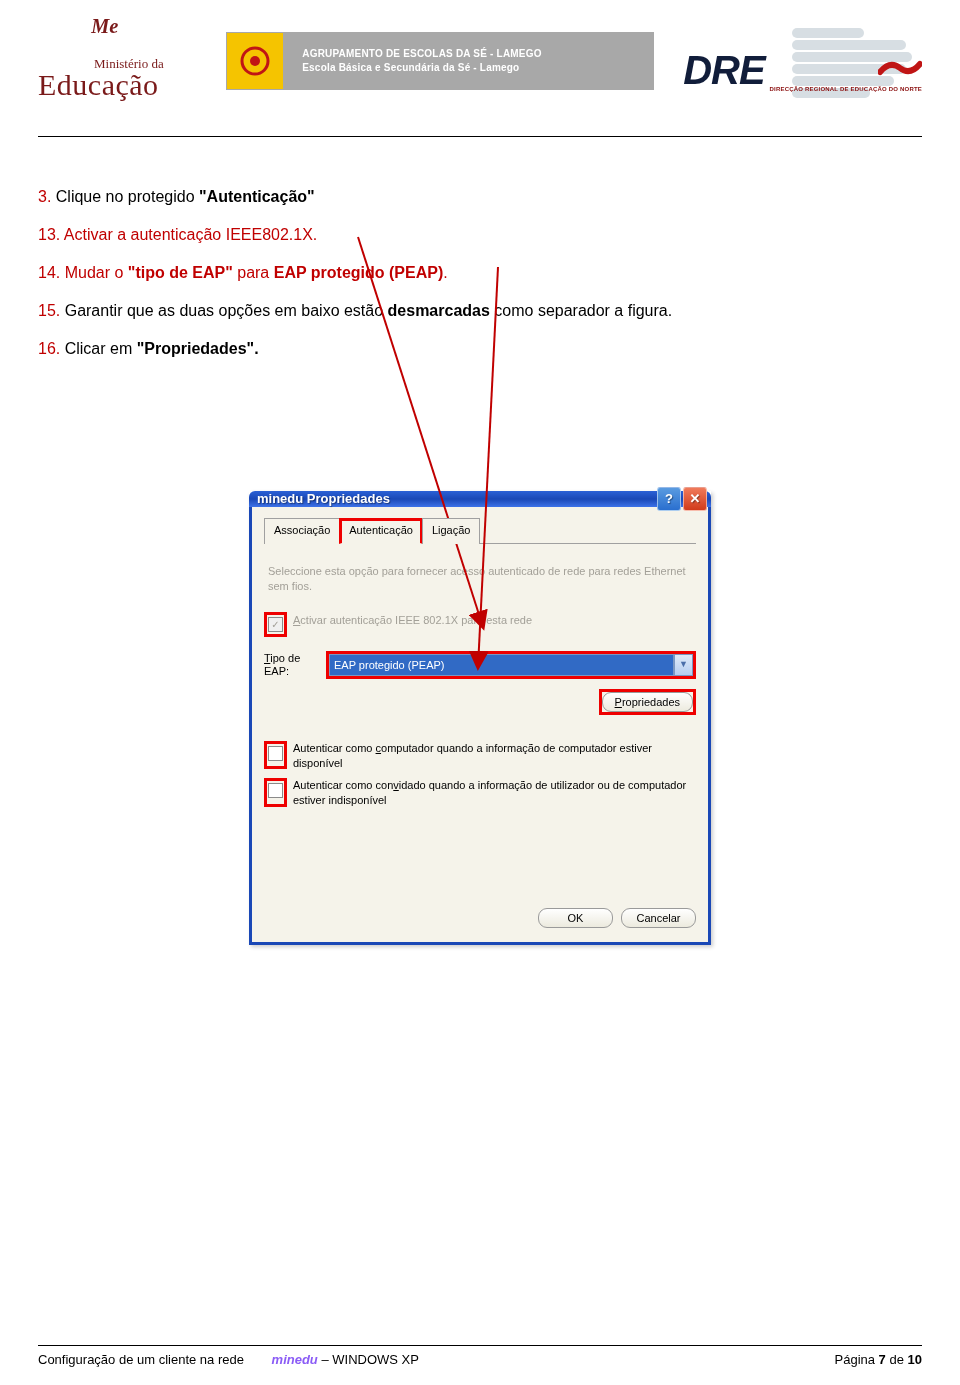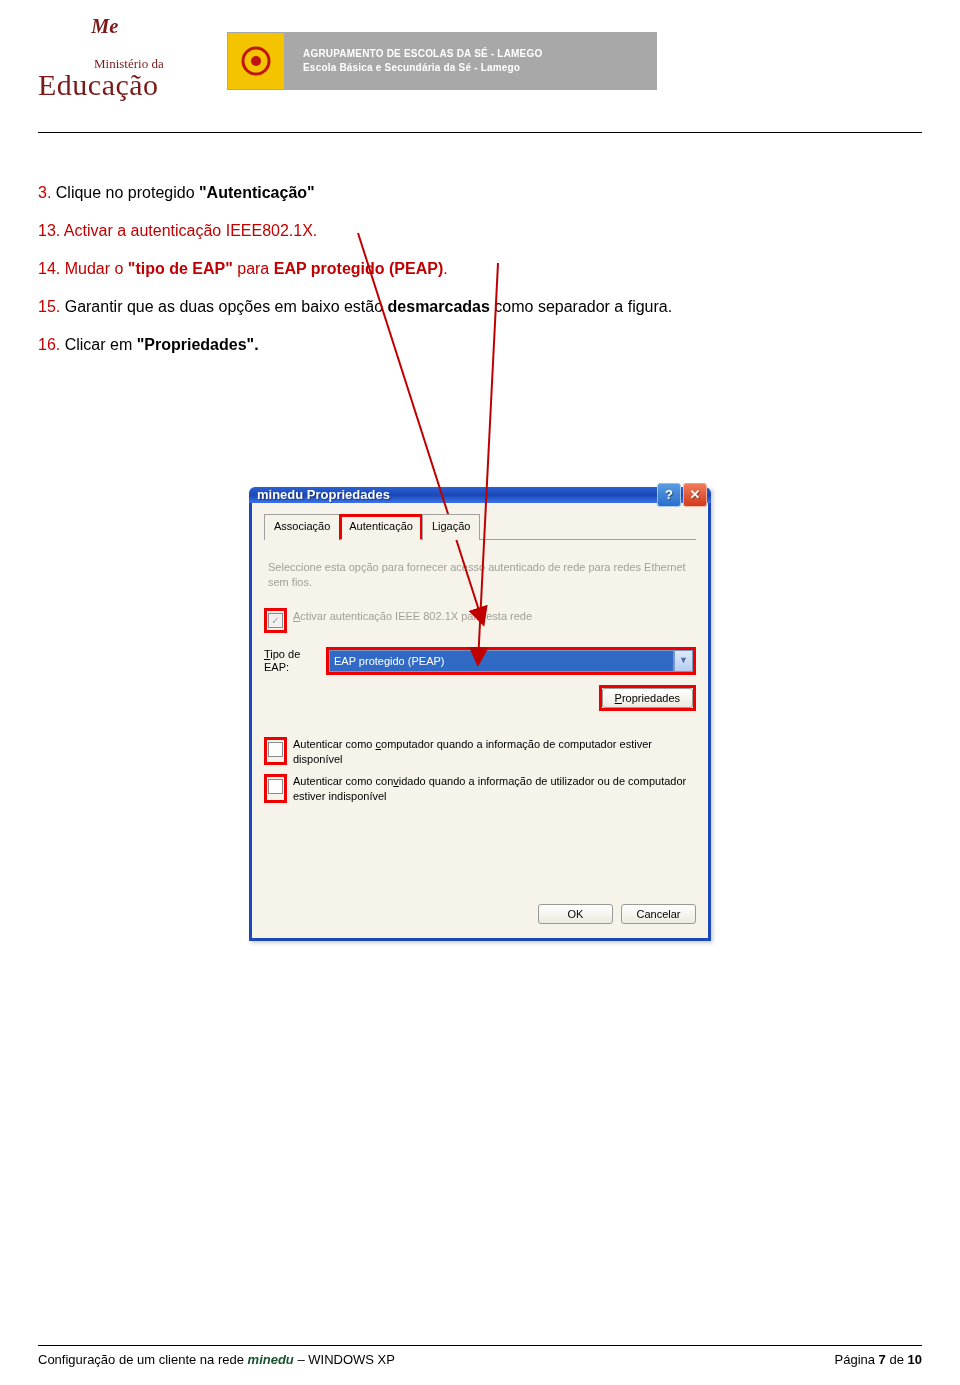--- a/index.html
+++ b/index.html
@@ -247,21 +247,21 @@
     display: flex; align-items: center; justify-content: center;
     color:#4a6ea9; font-size:9px;
   }
   .btn-row-right {
     display: flex;
     justify-content: flex-end;
     margin: 6px 0 26px 0;
   }
   .xp-btn {
     border: 1px solid #9a9a9a;
-    border-radius: 3px;
+    border-radius: 9px;
     background: linear-gradient(#fff,#eceade);
     padding: 3px 12px;
     font-size: 11px;
   }
   .hl-red-btn { border: 3px solid #e00; padding: 0; display:inline-block; }
   .chk-text { font-size: 11px; line-height: 1.35; }
   .chk-text u { text-decoration: underline; }
   .bottom-btns {
     display: flex;
     justify-content: flex-end;
@@ -276,21 +276,21 @@
   .hr-bot {
     border: none;
     border-top: 1px solid #000;
     margin: 0 0 6px 0;
   }
   .foot-row {
     display: flex;
     justify-content: space-between;
     font-size: 13px;
   }
-  .foot-row .mined { color: #14532d; font-weight: bold; font-style: italic; }
+  .foot-row .mined { color: #8b5cf6; font-weight: bold; font-style: italic; margin-left: 24px; }
   .foot-row b { font-weight: bold; }
 </style>
 </head>
 <body>
 
 <div class="page">
 
   <div class="header-row">
     <div class="logo-edu">
       <div class="mp">ᴹᵉ</div>
@@ -301,20 +301,37 @@
       <div class="sq">
         <svg viewBox="0 0 34 34">
             <circle cx="17" cy="17" r="13" fill="none" stroke="#c01515" stroke-width="3"></circle>
             <circle cx="17" cy="17" r="5" fill="#c01515"></circle>
           </svg>
       </div>
       <div class="btxt">
         <div>AGRUPAMENTO DE ESCOLAS DA SÉ - LAMEGO</div>
         <div>Escola Básica e Secundária da Sé - Lamego</div>
       </div>
+    </div>
+    <div class="logo-dren">
+      <div class="bars">
+        <div class="bar" style="width:60%"></div>
+        <div class="bar" style="width:95%"></div>
+        <div class="bar" style="width:100%"></div>
+        <div class="bar" style="width:95%"></div>
+        <div class="bar" style="width:85%"></div>
+        <div class="bar" style="width:65%"></div>
+      </div>
+      <div class="txt">DRE</div>
+      <div class="tilde">
+        <svg viewBox="0 0 44 24">
+            <path d="M2 16 Q 12 4 22 12 Q 32 20 42 8" stroke="#c01515" stroke-width="6" fill="none" stroke-linecap="round"></path>
+          </svg>
+      </div>
+      <div class="sub">DIRECÇÃO REGIONAL DE EDUCAÇÃO DO NORTE</div>
     </div>
   </div>
   <hr class="hr-top">
 
   <div class="content">
 
     <svg class="arrows" viewBox="0 0 884 620" preserveAspectRatio="none">
       <defs>
         <marker id="ah" markerWidth="10" markerHeight="10" refX="8" refY="5" orient="auto">
           <path d="M0,0 L10,5 L0,10 z" fill="#c00000"></path>

